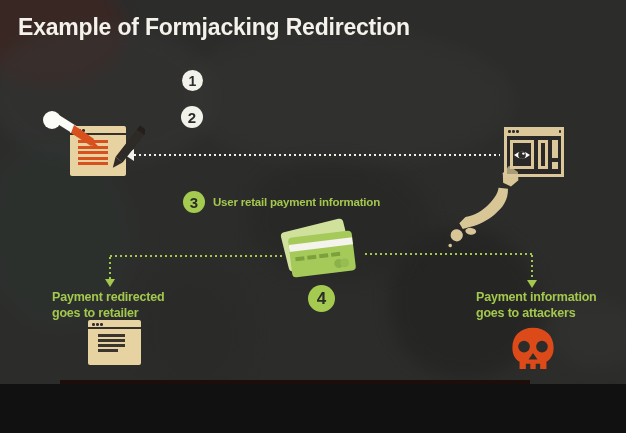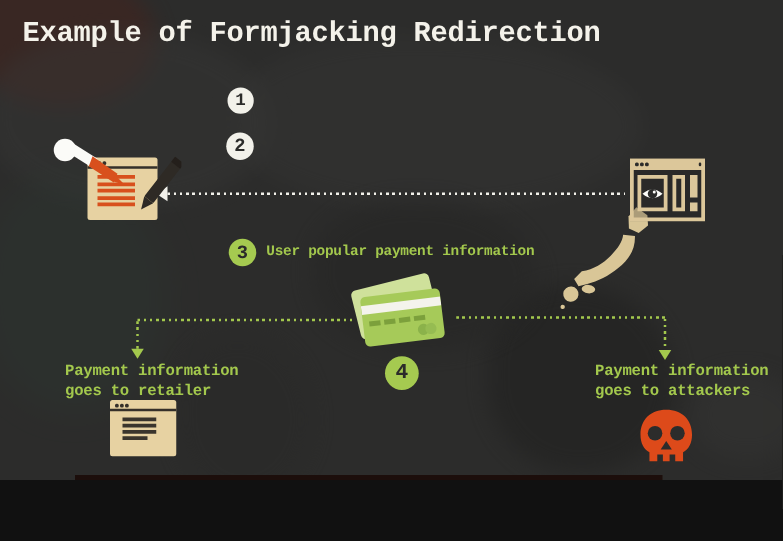--- a/index.html
+++ b/index.html
@@ -1,20 +1,20 @@
 <!DOCTYPE html>
 <html><head>
 <meta charset="utf-8">
 <style>
   * { margin:0; padding:0; box-sizing:border-box; }
   body { background:#111; display:flex; justify-content:center; font-family:"Liberation Sans",sans-serif; }
   .stage{
     position:relative; width:626px; height:384px;
     background:#2c2c2b; overflow:hidden;
-    font-family:Liberation Mono, monospace;
+    font-family:Liberation Sans, sans-serif;
   }
   
   .blob{position:absolute; border-radius:45% 55% 50% 50%; filter:blur(8px); pointer-events:none;}
   .blob.red-nw   {left:-25px; top:-25px;  width:150px; height:110px; background:#45231d; opacity:.55;}
   .blob.na       {left:-10px; top:25px;   width:230px; height:140px; background:#373736; opacity:.45;}
   .blob.eurasia  {left:185px; top:28px;   width:330px; height:140px; background:#363635; opacity:.40;}
   .blob.teal     {left:-15px; top:140px;  width:150px; height:190px; background:#2d3b34; opacity:.30; filter:blur(14px);}
   .blob.africa   {left:390px; top:228px;  width:150px; height:150px; background:#232322; opacity:.70;}
   .blob.sa       {left:140px; top:268px;  width:110px; height:130px; background:#2a2a29; opacity:.60;}
   .blob.aus      {left:553px; top:298px;  width:90px;  height:70px;  background:#343433; opacity:.50;}
@@ -195,21 +195,21 @@
         <circle cx="9" cy="10" r="3.8" fill="#2b2b2a"></circle>
         <circle cx="10.4" cy="8.6" r="1.2" fill="#fdfdfa"></circle>
       </svg>
     </div>
     <div class="mid-box"></div>
     <div class="exc-bar"></div>
     <div class="exc-dot"></div>
   </div>
 
   <div class="num n3">3</div>
-  <div class="step-text t3">User popular payment information</div>
+  <div class="step-text t3">User retail payment information</div>
 
   <div class="cards">
     <div class="card back"></div>
     <div class="card front">
       <div class="stripe"></div>
       <div class="dashes">
           <i></i>
           <i></i>
           <i></i>
           <i></i>
@@ -221,21 +221,21 @@
 
   <div class="num n4">4</div>
 
   <div class="dot-h green gl-h"></div>
   <div class="dot-v gl-v"></div>
   <div class="gl-a"></div>
   <div class="dot-h green gr-h"></div>
   <div class="dot-v gr-v"></div>
   <div class="gr-a"></div>
 
-  <div class="outcome left">Payment information goes to retailer</div>
+  <div class="outcome left">Payment redirected goes to retailer</div>
   <div class="outcome right">Payment information goes to attackers</div>
 
   <div class="doc-icon">
     <div class="win-hdr">
         <span class="hdr-dots"></span>
       </div>
     <div class="doc-lines">
         <i></i>
         <i></i>
         <i></i>

